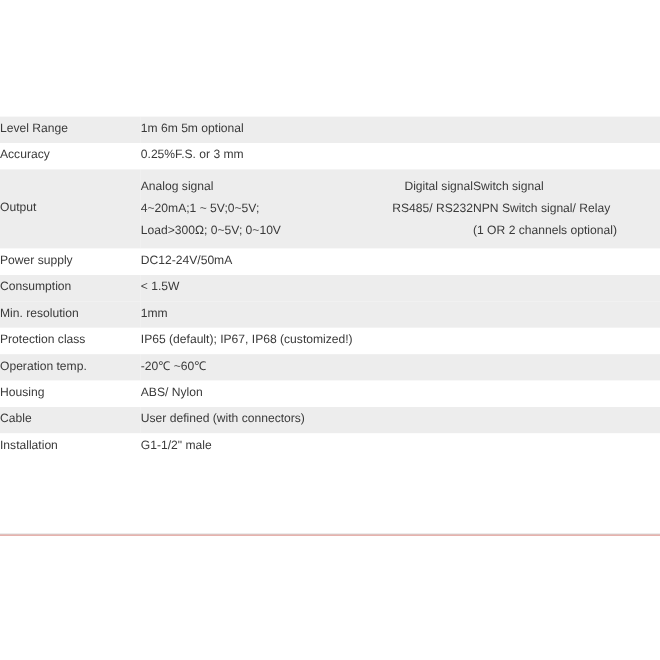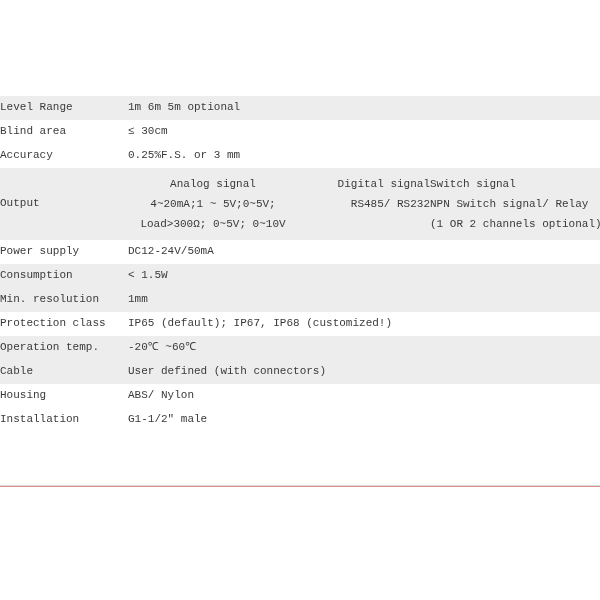--- a/index.html
+++ b/index.html
@@ -10,24 +10,23 @@
   body {
     width: 600px;
     height: 600px;
     font-family: "Liberation Sans", sans-serif;
     color: #333333;
     position: relative;
     overflow: hidden;
   }
   .spec-wrap {
     position: absolute;
-    top: 96px;
+    top: 106px;
     left: 0;
     width: 580px;
-    font-family: Liberation Mono, monospace;
   }
   table.spec {
     border-collapse: collapse;
     width: 600px;
     table-layout: fixed;
     font-size: 11px;
   }
   table.spec td {
     padding: 0;
     vertical-align: middle;
@@ -55,21 +54,21 @@
   tr.output-row {
     height: 72px;
   }
   .out-grid {
     display: flex;
     width: 100%;
   }
   .out-col {
     box-sizing: border-box;
   }
-  .out-col.c1 { width: 170px; text-align: center; }
+  .out-col.c1 { width: 170px; }
   .out-col.c2 { width: 132px; text-align: right; }
   .out-col.c3 { width: 160px; }
   .out-line {
     white-space: nowrap;
     line-height: 20px;
     height: 20px;
   }
   .out-line.blank {
     visibility: hidden;
   }
@@ -98,24 +97,20 @@
 </style>
 </head>
 <body>
 
 <div class="spec-wrap">
   <table class="spec">
     <tbody>
       <tr class="row shade">
         <td class="label">Level Range</td>
         <td class="value">1m 6m 5m  optional</td>
-      </tr>
-      <tr class="row plain">
-        <td class="label">Blind area</td>
-        <td class="value">≤ 30cm</td>
       </tr>
       <tr class="row plain">
         <td class="label">Accuracy</td>
         <td class="value">0.25%F.S. or 3 mm</td>
       </tr>
 
       <tr class="output-row shade">
         <td class="label">Output</td>
         <td class="value">
           <div class="out-grid">
@@ -151,27 +146,27 @@
         <td class="value">1mm</td>
       </tr>
       <tr class="row plain">
         <td class="label">Protection class</td>
         <td class="value">IP65 (default); IP67, IP68 (customized!)</td>
       </tr>
       <tr class="row shade">
         <td class="label">Operation temp.</td>
         <td class="value">-20℃ ~60℃</td>
       </tr>
+      <tr class="row plain">
+        <td class="label">Housing</td>
+        <td class="value">ABS/ Nylon</td>
+      </tr>
       <tr class="row shade">
         <td class="label">Cable</td>
         <td class="value">User defined (with connectors)</td>
-      </tr>
-      <tr class="row plain">
-        <td class="label">Housing</td>
-        <td class="value">ABS/ Nylon</td>
       </tr>
       <tr class="row plain">
         <td class="label">Installation</td>
         <td class="value">G1-1/2" male</td>
       </tr>
     </tbody>
   </table>
 </div>
 
 <div class="bottom-rule">

